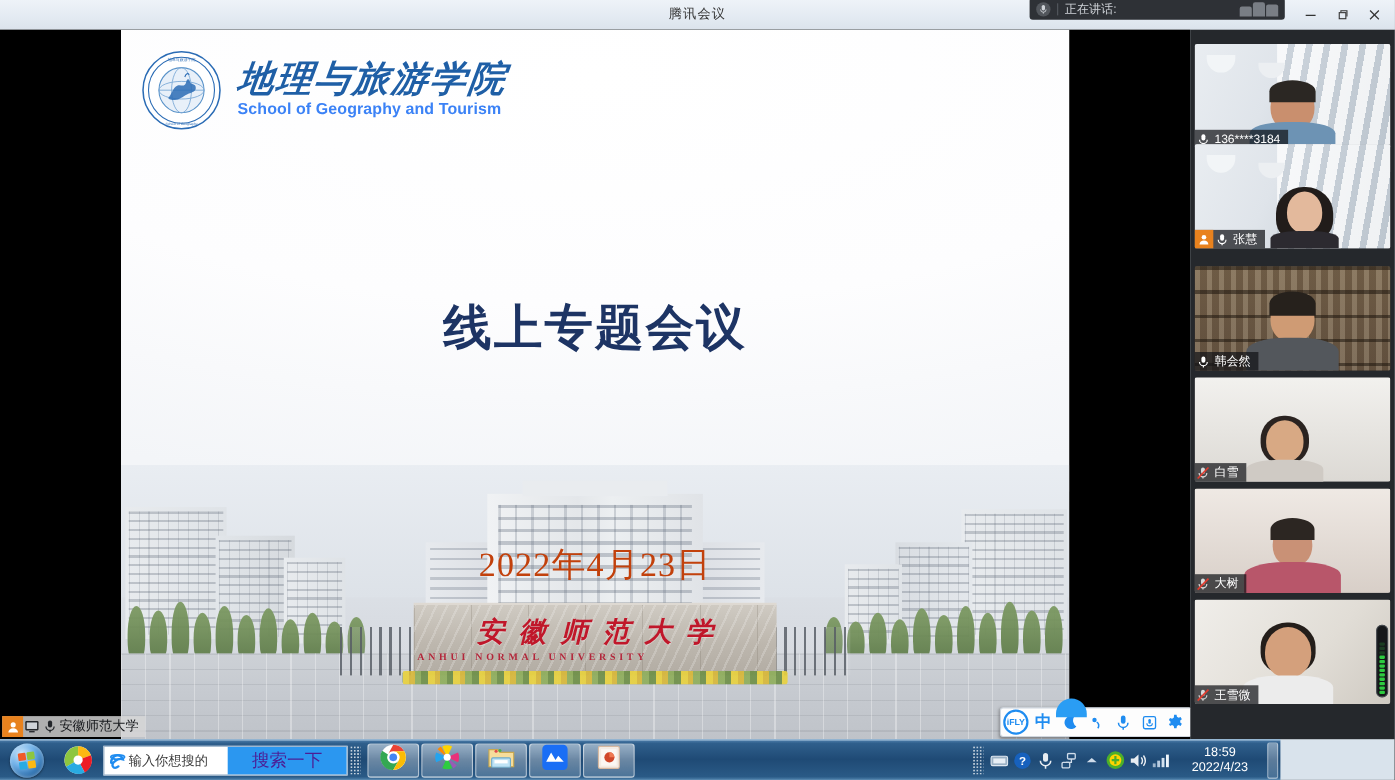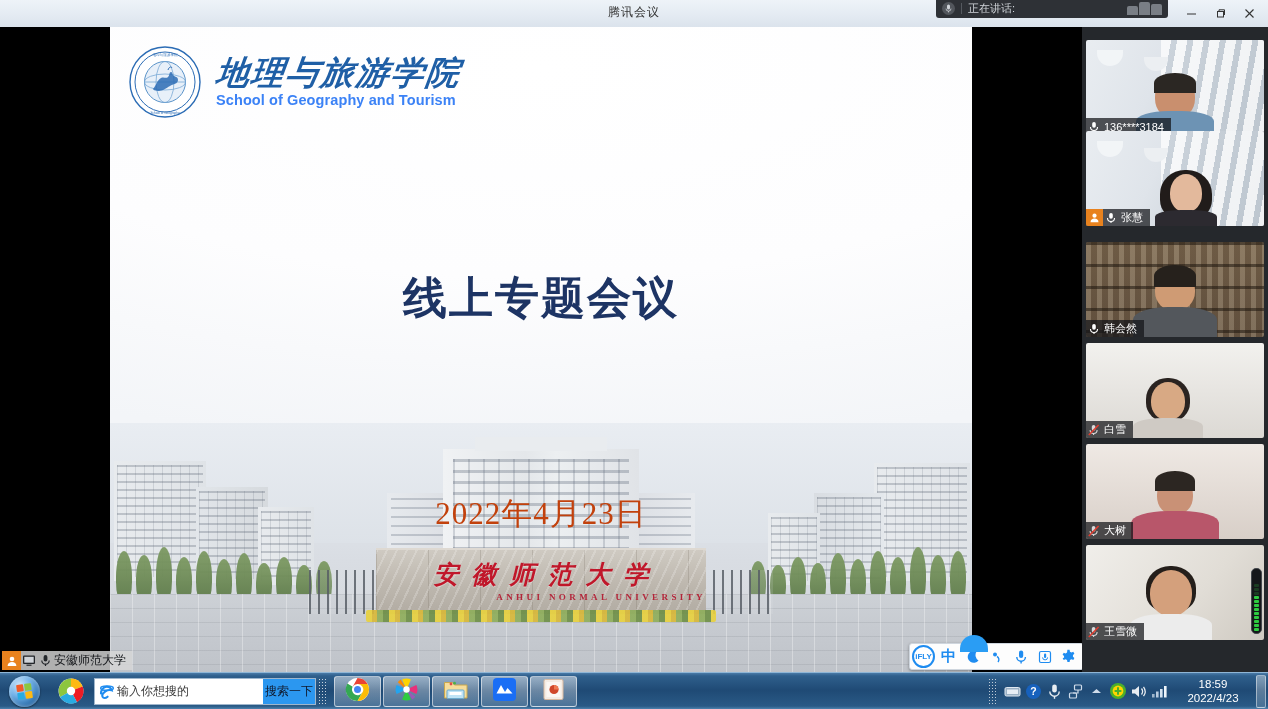--- a/index.html
+++ b/index.html
@@ -167,21 +167,21 @@
       repeating-linear-gradient(115deg, rgba(255,255,255,.20) 0 2px, transparent 2px 9px),
       repeating-linear-gradient(to right, rgba(120,112,100,.25) 0 1px, transparent 1px 52px);
   }
   .mon-cn {
     position:absolute; left:0; top:8px; width:100%; text-align:center;
     font-family:"Liberation Serif","DejaVu Serif",serif;
     font-size:25px; font-weight:700; font-style:italic; color:#c0172a;
     letter-spacing:13px; text-indent:13px; text-shadow:0 1px 0 rgba(255,255,255,.35);
   }
   .mon-en {
-    position:absolute; left:0; top:42px; width:100%; text-align:right;
+    position:absolute; left:0; top:42px; width:100%; text-align:left;
     font-family:"Liberation Serif","DejaVu Serif",serif;
     font-size:9px; font-weight:700; color:#b3263a; letter-spacing:3.4px; text-indent:3.4px;
   }
   .flowerbed {
     position:absolute; left:50%; transform:translateX(-50%); bottom:50px;
     width:350px; height:12px;
     background:
       repeating-linear-gradient(to right,#e8d13f 0 6px,#d8b83a 6px 11px,#8fae5c 11px 17px,#6f9048 17px 23px);
     opacity:.92; border-radius:2px;
   }
@@ -272,21 +272,21 @@
   }
   .ime-btn { width:21px; height:23px; display:flex; align-items:center; justify-content:center; color:#1f8cf0; }
   .ime-btn.cn { font-size:15px; font-weight:700; }
   .ime-dot {
     position:absolute; left:50px; top:-9px; width:28px; height:17px;
     background:#2a9df4; border-radius:14px 14px 0 0;
   }
 
   
   .taskbar {
-    position:absolute; left:0; bottom:0; width:1268px; height:37px;
+    position:absolute; left:0; bottom:0; width:1164px; height:37px;
     background:linear-gradient(to bottom,#4a7ba8 0%,#2f5f8c 8%,#1f4a75 48%,#2a5a86 92%,#4e82ad 100%);
     border-top:1px solid #8fb6d6;
     display:flex; align-items:center;
   }
   .start-orb {
     width:48px; height:35px; display:flex; align-items:center; justify-content:center; flex:0 0 auto;
   }
   .orb {
     width:31px; height:31px; border-radius:50%;
     background:radial-gradient(circle at 34% 30%, #cfe7fb 0%, #6fb0e8 38%, #1d5f9e 78%, #123f6d 100%);
@@ -299,22 +299,22 @@
   .qlaunch { display:flex; align-items:center; margin-left:6px; }
   .ql-item { width:34px; height:34px; display:flex; align-items:center; justify-content:center; }
 
   .ie-searchbox {
     margin-left:6px; height:27px; width:222px; display:flex; align-items:center;
     background:#fff; border:1px solid #9fb6cc;
   }
   .ie-ic { width:22px; display:flex; align-items:center; justify-content:center; }
   .ie-ph { flex:1; font-size:12px; color:#3a3a3a; }
   .ie-go {
-    height:25px; padding:0 2px; display:flex; align-items:center; justify-content:center;
-    background:#2b97f0; color:#0f172a; font-size:12px; white-space:nowrap;
+    height:25px; padding:0 22px; display:flex; align-items:center; justify-content:center;
+    background:#2b97f0; color:#4c1d95; font-size:16px; white-space:nowrap;
   }
   .ie-grip { width:10px; height:26px; margin-left:2px;
     background-image:radial-gradient(circle, rgba(255,255,255,.75) 0.7px, transparent 0.9px);
     background-size:3px 3px; }
 
   .tb-apps { display:flex; align-items:center; margin-left:6px; gap:2px; }
   .tb-app {
     width:47px; height:31px; display:flex; align-items:center; justify-content:center;
     background:linear-gradient(to bottom, rgba(255,255,255,.50), rgba(255,255,255,.16));
     border:1px solid rgba(255,255,255,.55); border-radius:3px;

